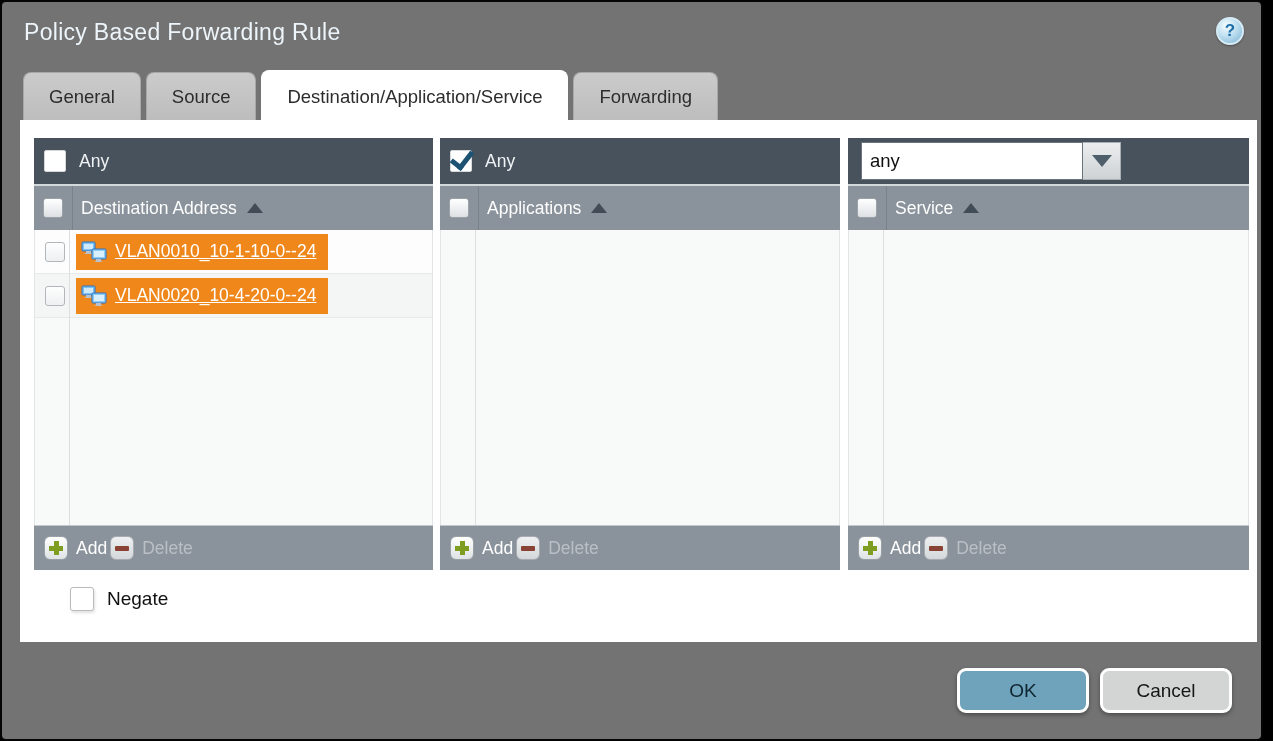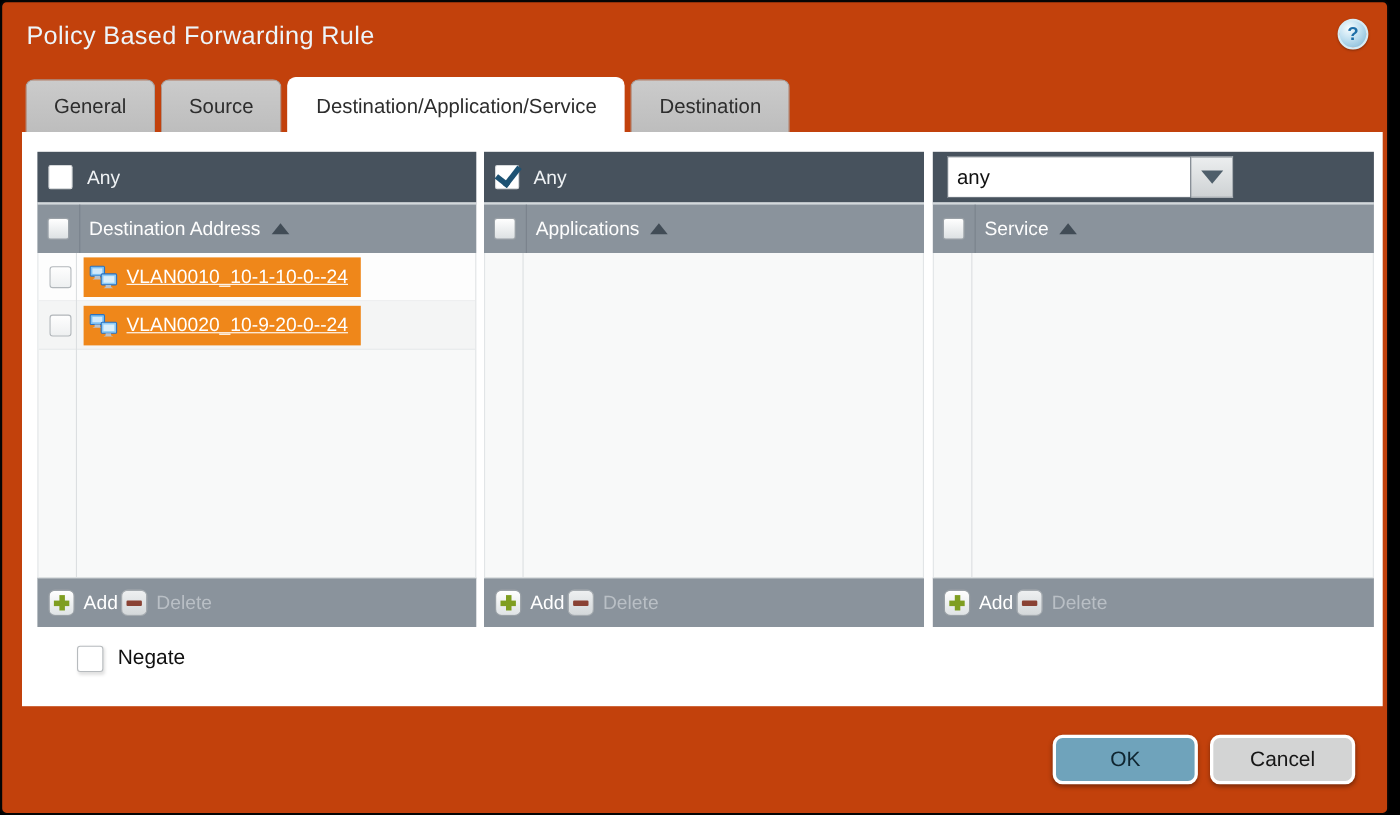--- a/index.html
+++ b/index.html
@@ -1,20 +1,20 @@
 <!DOCTYPE html>
 <html><head>
 <meta charset="utf-8">
 <style>
   * { margin:0; padding:0; box-sizing:border-box; }
   html,body { width:1273px; height:741px; overflow:hidden;
               font-family:"Liberation Sans","DejaVu Sans",sans-serif; background:#000; }
 
   .dialog { position:absolute; left:0; top:0; width:1263px; height:741px;
-            background:#c2410c; border:2px solid #050505; border-radius:6px; }
+            background:#737373; border:2px solid #050505; border-radius:6px; }
 
   
   .title { position:absolute; left:22px; top:17px; font-size:23px; font-weight:400;
            color:#edf5fa; letter-spacing:.3px; }
   .help { position:absolute; right:17px; top:15px; width:28px; height:28px; border-radius:50%;
           background:radial-gradient(circle at 35% 28%, #f6fcfe 0%, #bfdff0 45%, #7ab3d3 100%);
           border:2px solid #d5ebf5; color:#1c6ea8; font-weight:bold; font-size:17px;
           display:flex; align-items:center; justify-content:center;
           box-shadow:0 1px 2px rgba(0,0,0,.35); cursor:pointer; }
 
@@ -107,21 +107,21 @@
 
 <div class="dialog">
 
   <div class="title">Policy Based Forwarding Rule</div>
   <div class="help">?</div>
 
   <div class="tabs">
     <div class="tab">General</div>
     <div class="tab">Source</div>
     <div class="tab active">Destination/Application/Service</div>
-    <div class="tab">Destination</div>
+    <div class="tab">Forwarding</div>
   </div>
 
   <div class="panel">
 
     <div class="column" id="col-dest">
       <div class="col-top">
         <span class="cb"></span>
         <span class="any-label">Any</span>
       </div>
       <div class="col-header">
@@ -149,21 +149,21 @@
           <span class="cb hdr rowcb"></span>
           <span class="sel">
             <svg width="27" height="24" viewBox="0 0 27 24">
               <rect x="1" y="2" width="13" height="9" rx="1" fill="#7cc0f2" stroke="#2a72c0"></rect>
               <rect x="3" y="4" width="9" height="5" fill="#cfe9fb"></rect>
               <path d="M5 11 h5 v2 l2 1 h-9 l2 -1 z" fill="#b9c2cc"></path>
               <rect x="11" y="9" width="14" height="10" rx="1" fill="#8ecbf6" stroke="#2a72c0"></rect>
               <rect x="13" y="11" width="10" height="6" fill="#d9effc"></rect>
               <path d="M15 19 h5 v2 l2 1 h-9 l2 -1 z" fill="#b9c2cc"></path>
             </svg>
-            <span>VLAN0020_10-9-20-0--24</span>
+            <span>VLAN0020_10-4-20-0--24</span>
           </span>
         </div>
       </div>
       <div class="col-footer">
         <span class="ftr-btn add">
           <span class="sq plus"></span>
           <span>Add</span>
         </span>
         <span class="ftr-btn del">
           <span class="sq minus"></span>

